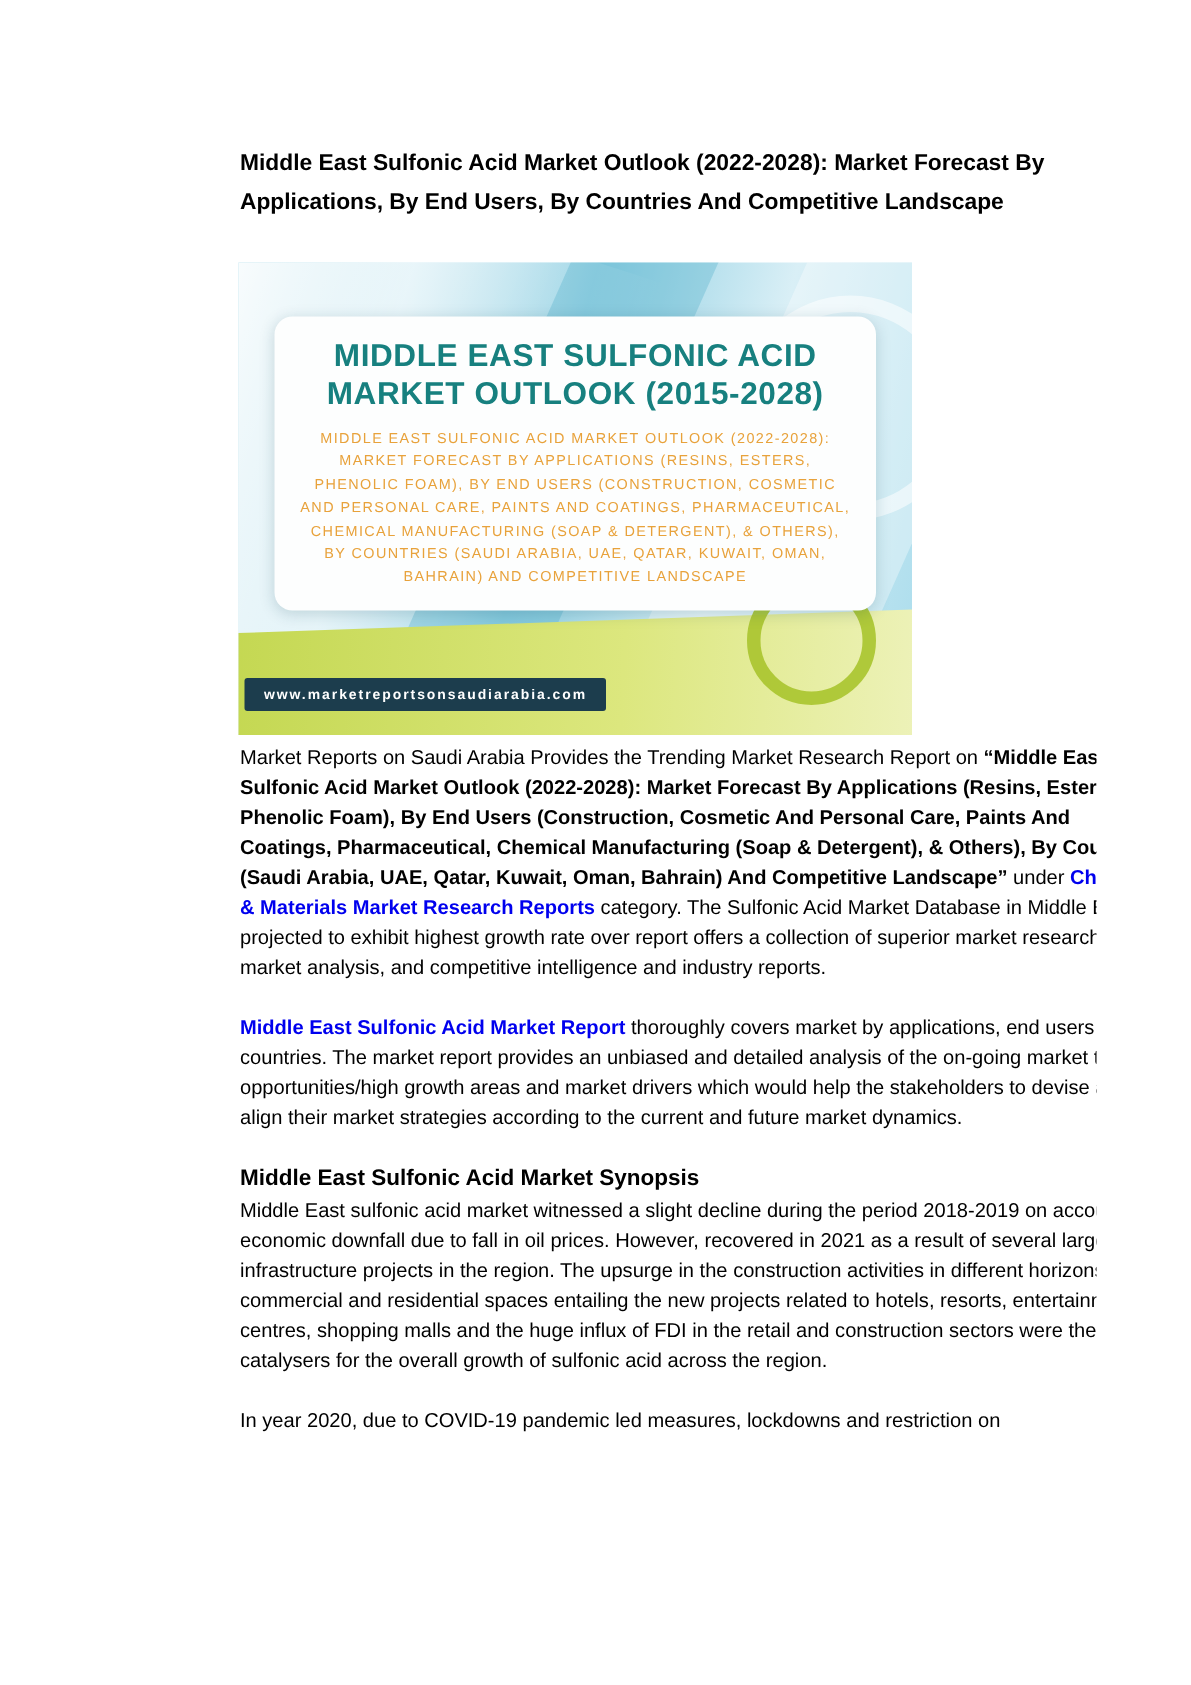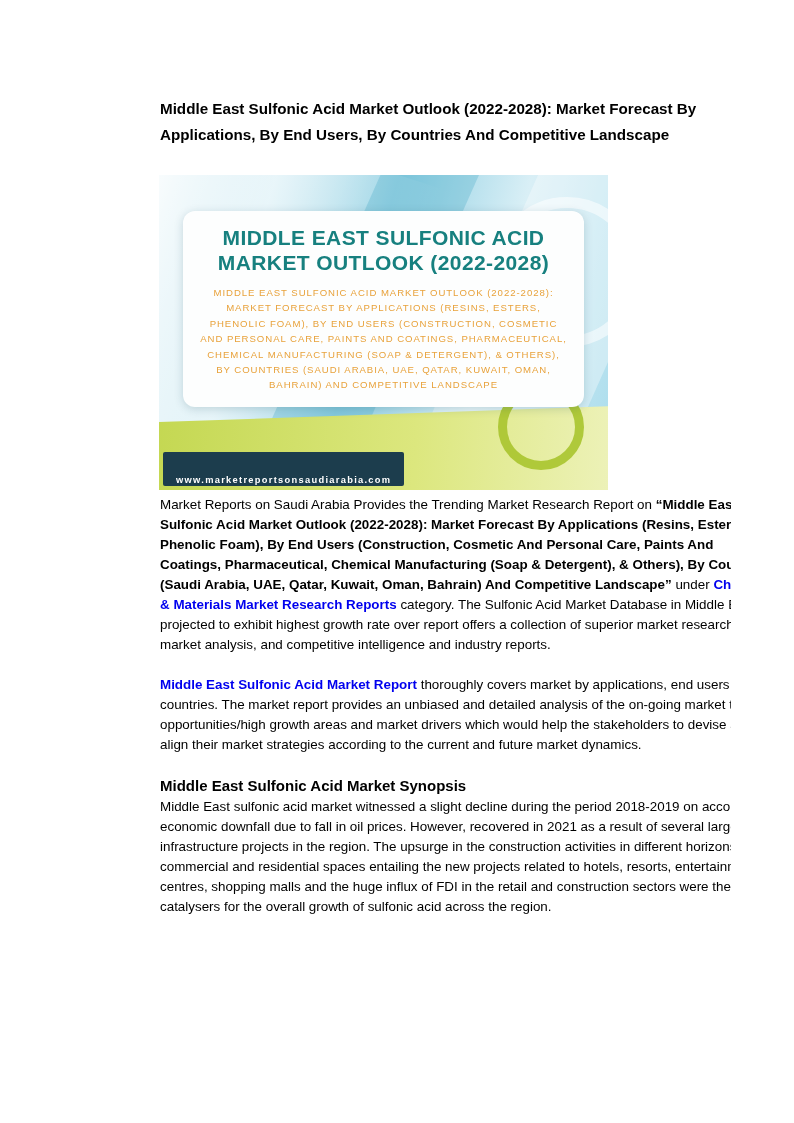--- a/index.html
+++ b/index.html
@@ -44,21 +44,21 @@
   .banner-card .bc-heading {
     color:#17807F; font-weight:bold; font-size:21px; line-height:25px; letter-spacing:0.4px;
   }
   .banner-card .bc-sub {
     margin-top:10px; color:#E8A23B; font-size:9.6px; letter-spacing:0.95px;
     line-height:15.4px; font-weight:normal;
   }
   .banner-badge {
     position:absolute; left:4px; top:277px; z-index:4;
     background:#1C3D4D; color:#ffffff; height:22px; line-height:22px;
-    padding:17px 13px; font-size:9.3px; font-weight:bold; letter-spacing:1.3px;
+    padding:0 13px; font-size:9.3px; font-weight:bold; letter-spacing:1.3px;
     border-radius:2px;
   }
 
   
   .content {
     position:absolute; left:97px; top:495px; width:615px;
     font-size:13.4px; line-height:1.49; color:#000000;
   }
   .content p { margin:0 0 20px 0; }
   .content .b { font-weight:bold; }
@@ -76,31 +76,32 @@
     <div class="streak1"></div>
     <div class="streak2"></div>
     <div class="streak3"></div>
     <div class="ring-blue"></div>
     <div class="green-band"></div>
     <div class="ring-green"></div>
 
     <div class="banner-card">
       <div class="bc-heading">
         <div>MIDDLE EAST SULFONIC ACID</div>
-        <div>MARKET OUTLOOK (2022-2028)</div>
+        <div>MARKET OUTLOOK (2015-2028)</div>
       </div>
       <div class="bc-sub">MIDDLE EAST SULFONIC ACID MARKET OUTLOOK (2022-2028): MARKET FORECAST BY APPLICATIONS (RESINS, ESTERS, PHENOLIC FOAM), BY END USERS (CONSTRUCTION, COSMETIC AND PERSONAL CARE, PAINTS AND COATINGS, PHARMACEUTICAL, CHEMICAL MANUFACTURING (SOAP &amp; DETERGENT), &amp; OTHERS), BY COUNTRIES (SAUDI ARABIA, UAE, QATAR, KUWAIT, OMAN, BAHRAIN) AND COMPETITIVE LANDSCAPE</div>
     </div>
 
     <div class="banner-badge">www.marketreportsonsaudiarabia.com</div>
   </div>
 
   <div class="content">
     <p><span>Market Reports on Saudi Arabia Provides the Trending Market Research Report on </span><span class="b">“Middle East Sulfonic Acid Market Outlook (2022-2028): Market Forecast By Applications (Resins, Esters, Phenolic Foam), By End Users (Construction, Cosmetic And Personal Care, Paints And Coatings, Pharmaceutical, Chemical Manufacturing (Soap &amp; Detergent), &amp; Others), By Countries (Saudi Arabia, UAE, Qatar, Kuwait, Oman, Bahrain) And Competitive Landscape”</span><span> under </span><a class="link">Chemical &amp; Materials Market Research Reports</a><span> category. The Sulfonic Acid Market Database in Middle East is projected to exhibit highest growth rate over report offers a collection of superior market research, market analysis, and competitive intelligence and industry reports.</span></p>
 
     <p><a class="link">Middle East Sulfonic Acid Market Report</a><span> thoroughly covers market by applications, end users and countries. The market report provides an unbiased and detailed analysis of the on-going market trends, opportunities/high growth areas and market drivers which would help the stakeholders to devise and align their market strategies according to the current and future market dynamics.</span></p>
 
     <h2>Middle East Sulfonic Acid Market Synopsis</h2>
     <p>Middle East sulfonic acid market witnessed a slight decline during the period 2018-2019 on account of economic downfall due to fall in oil prices. However, recovered in 2021 as a result of several large-scale infrastructure projects in the region. The upsurge in the construction activities in different horizons of commercial and residential spaces entailing the new projects related to hotels, resorts, entertainment centres, shopping malls and the huge influx of FDI in the retail and construction sectors were the key catalysers for the overall growth of sulfonic acid across the region.</p>
 
+    <p>In year 2020, due to COVID-19 pandemic led measures, lockdowns and restriction on</p>
   </div>
 
 </div>
 
 </body></html>

